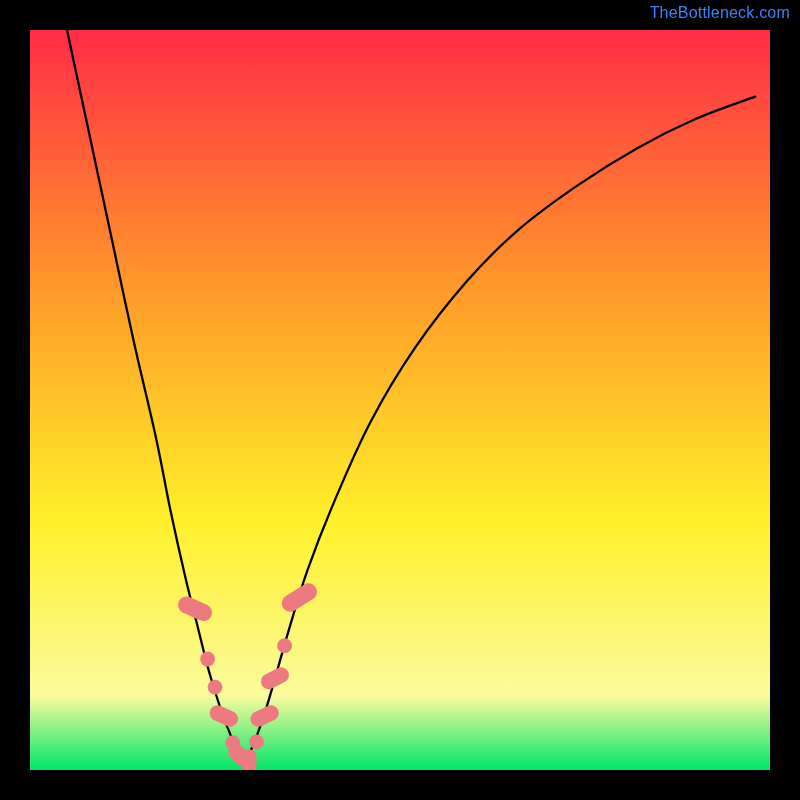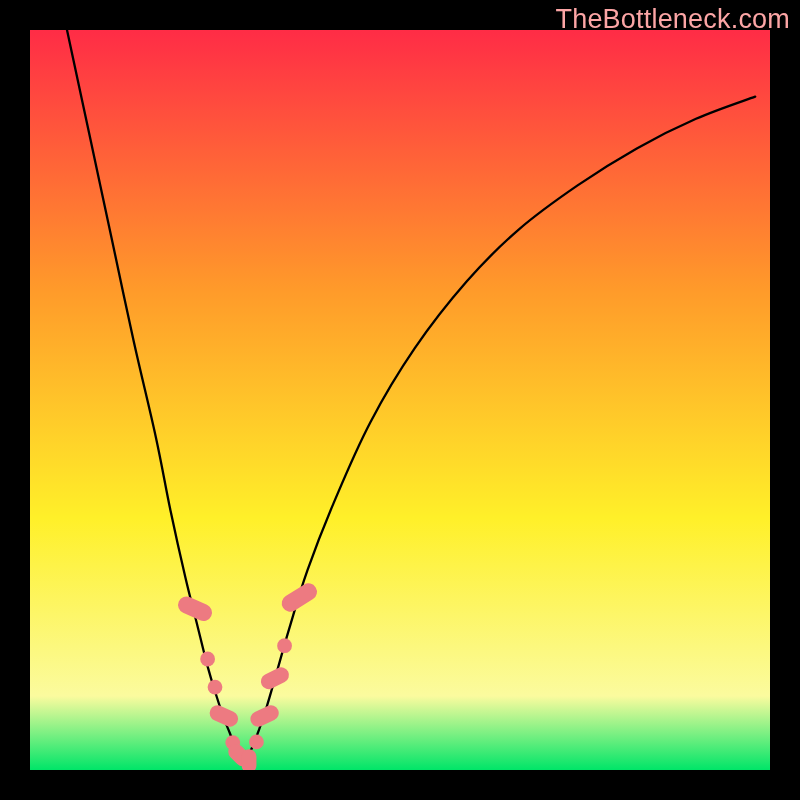--- a/index.html
+++ b/index.html
@@ -21,22 +21,22 @@
   }
   .gradient {
     position: absolute;
     left: 0; top: 0;
     width: 100%; height: 100%;
   }
   .watermark {
     position: absolute;
     top: 4px;
     right: 10px;
-    color: #fca5a5;
-    font-size: 27px;
+    color: #3b82f6;
+    font-size: 16px;
     font-weight: 500;
     letter-spacing: 0.2px;
     user-select: none;
   }
   svg.curves {
     position: absolute;
     left: 0; top: 0;
     width: 100%;
     height: 100%;
     overflow: visible;

